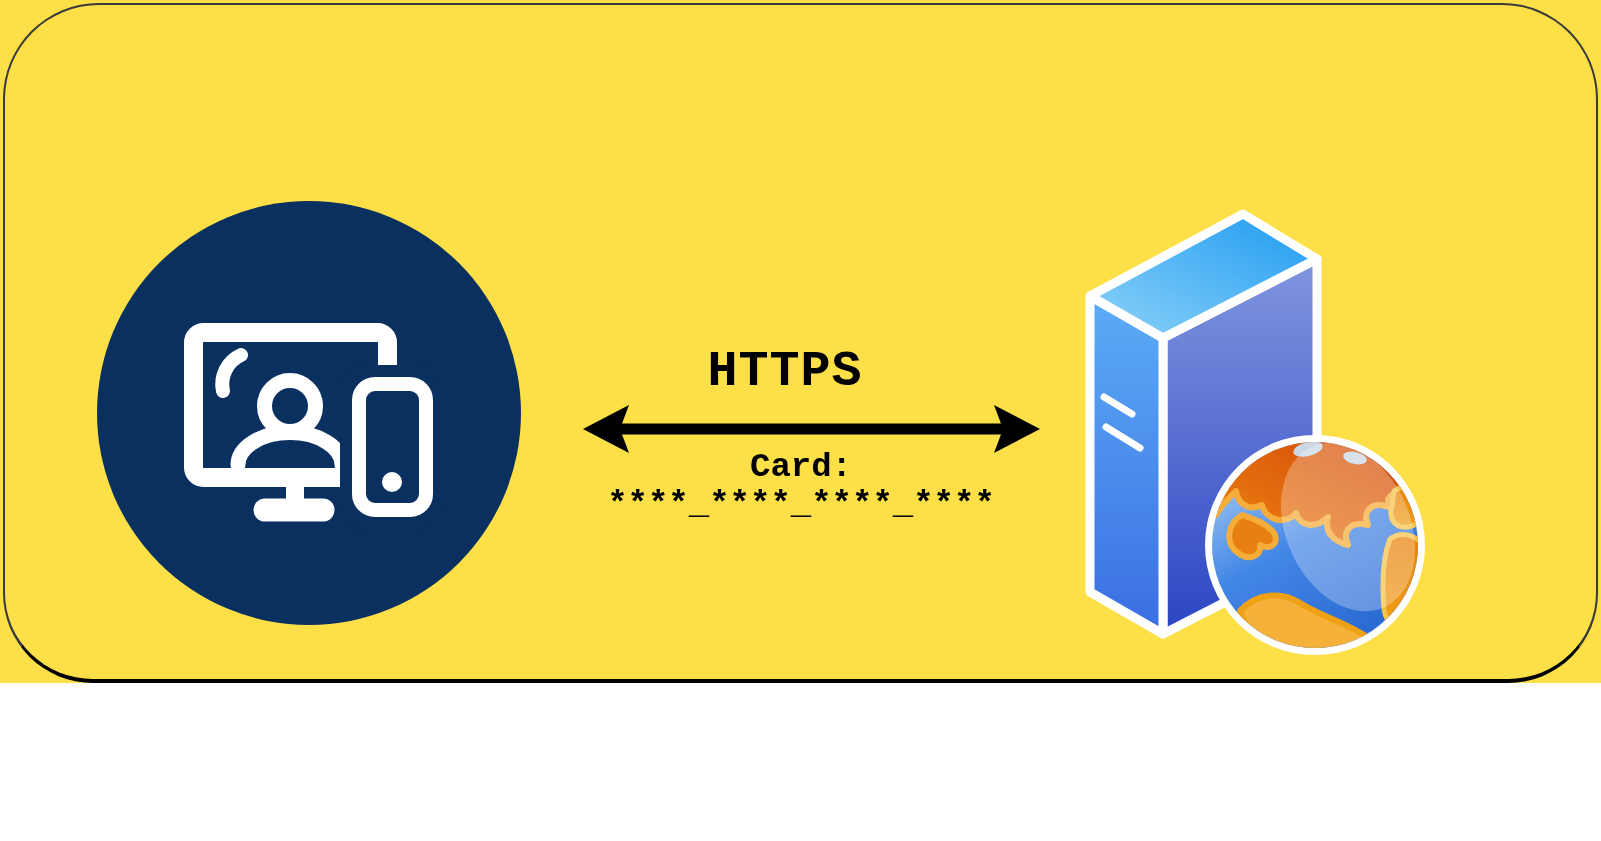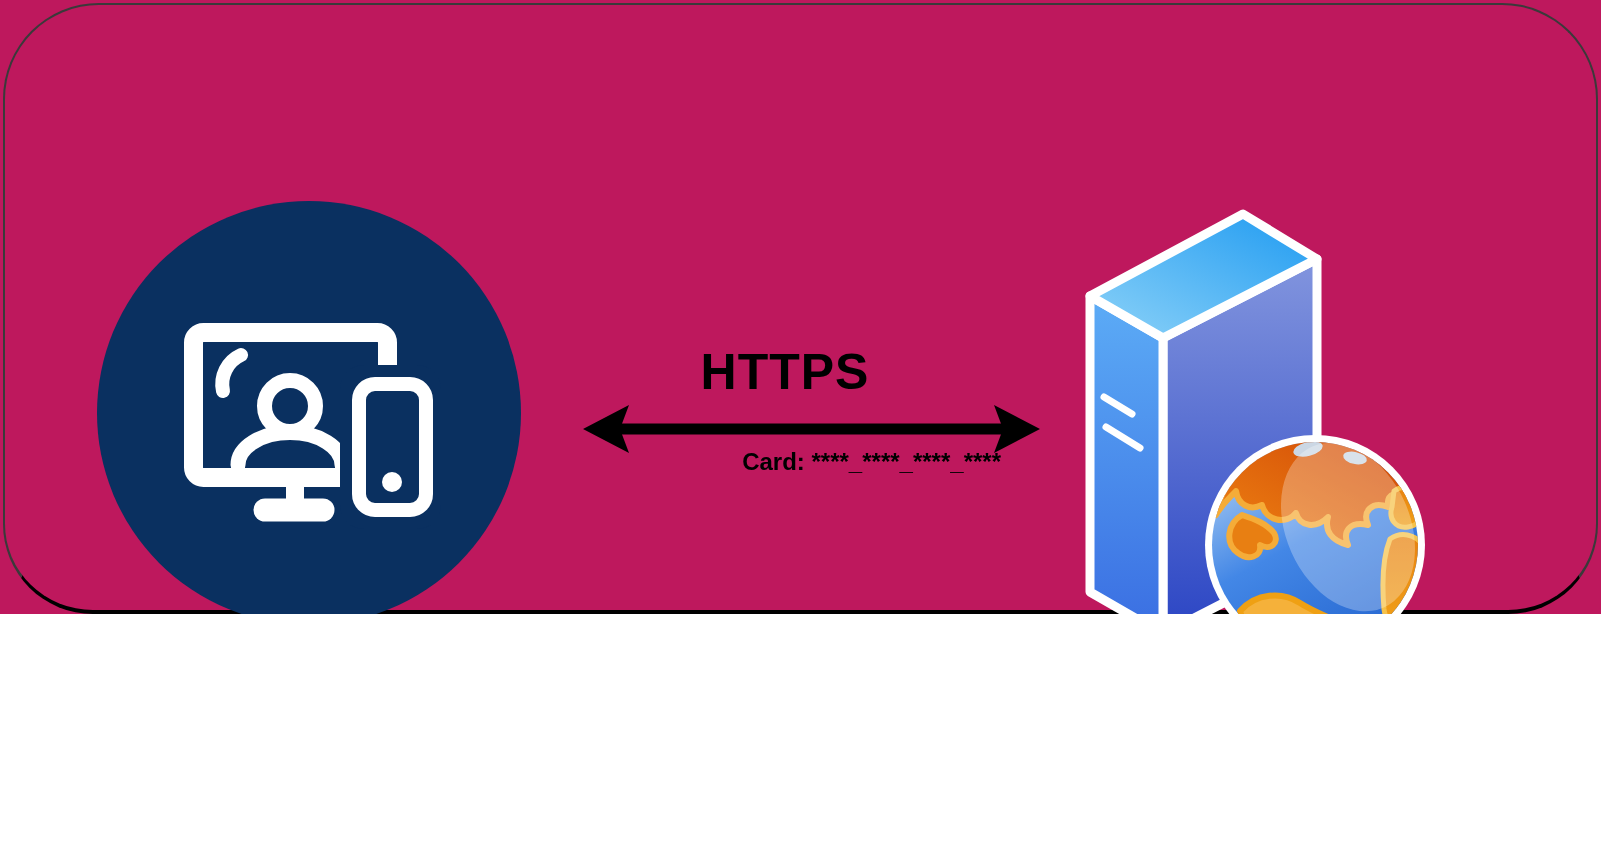--- a/index.html
+++ b/index.html
@@ -1,21 +1,21 @@
 <!DOCTYPE html>
 <html><head>
 <meta charset="utf-8">
 <style>
   html,body{margin:0;padding:0;background:#ffffff;}
   .canvas{
     position:relative;
-    width:1601px;height:614px;
-    background:#be185d;
+    width:1601px;height:683px;
+    background:#fde047;
     overflow:hidden;
-    font-family:Liberation Sans, sans-serif;
+    font-family:Liberation Mono, monospace;
   }
   .frame{
     position:absolute;
     left:3px;top:3px;right:3px;bottom:0px;
     border:2px solid #3a3a3a;
     border-bottom:4px solid #000000;
     border-radius:96px 96px 90px 90px;
     box-sizing:border-box;
   }
   .abs{position:absolute;}
@@ -23,22 +23,22 @@
     position:absolute;
     left:585px;top:347px;width:400px;
     text-align:center;
     font-size:50px;font-weight:700;
     letter-spacing:1px;
     color:#000000;line-height:1;
   }
   .card-label{
     position:absolute;
     left:601px;top:449px;width:400px;
-    text-align:right;
-    font-size:24px;font-weight:700;
+    text-align:center;
+    font-size:34px;font-weight:700;
     color:#000000;line-height:1.1;
   }
 </style>
 </head>
 <body>
 
 <div class="canvas">
 
   <div class="frame"></div>
 

